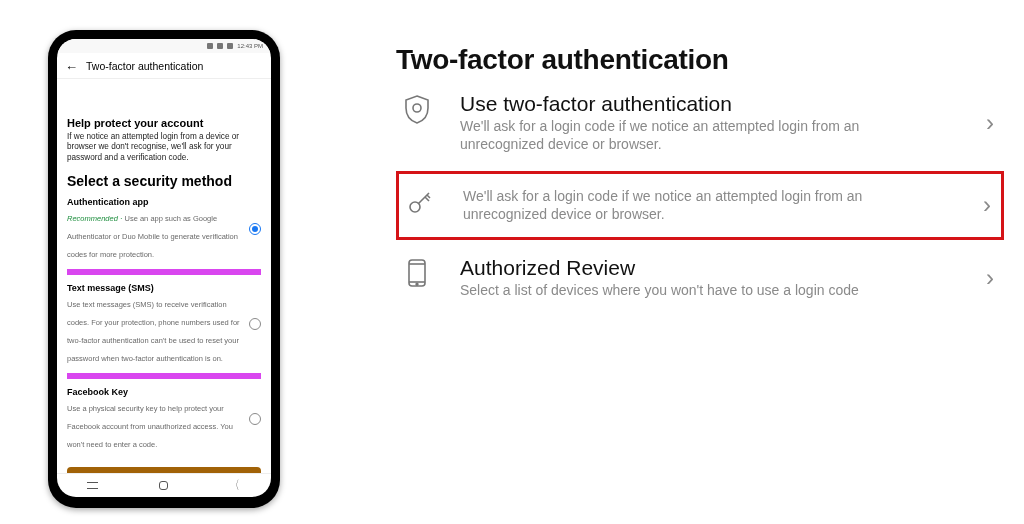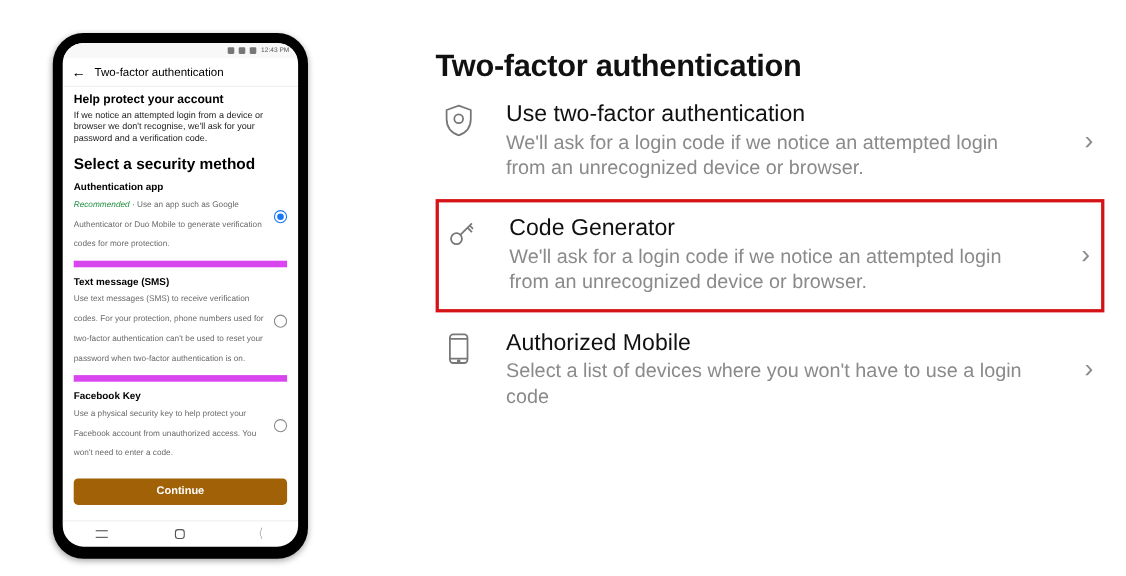--- a/index.html
+++ b/index.html
@@ -12,21 +12,21 @@
     background:#000; border-radius:28px; padding:9px 9px 11px 9px;
     box-shadow:0 2px 6px rgba(0,0,0,.35);
   }
   .screen { width:100%; height:100%; background:#fff; border-radius:19px; overflow:hidden; display:flex; flex-direction:column; }
   .statusbar { height:14px; background:#f8f8f8; display:flex; align-items:center; justify-content:flex-end; padding:0 8px; gap:4px; }
   .statusbar .time { font-size:6px; color:#555; }
   .sb-icon { width:6px; height:6px; background:#777; border-radius:1px; }
   .appbar { display:flex; align-items:center; gap:8px; padding:6px 8px; border-bottom:1px solid #eee; }
   .appbar .back { font-size:13px; line-height:1; }
   .appbar .title { font-size:10.5px; font-weight:500; }
-  .content { flex:1; overflow:hidden; padding:4px 10px 0 10px; }
+  .content { flex:1; overflow:hidden; padding:4px 10px 0 10px;margin-top:32px; }
   .hp-title { font-size:11px; font-weight:700; margin-top:2px; }
   .hp-desc  { font-size:8.2px; color:#222; line-height:1.25; margin-top:3px; }
   .sec-title { font-size:14px; font-weight:700; margin-top:10px; }
 
   .method { position:relative; padding:8px 20px 8px 0; border-bottom:6px solid #d946ef; }
   .method:last-of-type { border-bottom:none; }
   .m-title { font-size:9px; font-weight:700; }
   .m-rec   { font-size:7.5px; color:#1e8e3e; display:inline;font-style:italic; }
   .m-desc  { font-size:7.5px; color:#6a6a6a; line-height:1.25; display:inline; }
   .radio {
@@ -48,21 +48,21 @@
   
   .panel { position:absolute; left:396px; top:44px; right:20px; }
   .panel h1 { font-size:28px; font-weight:800; letter-spacing:-0.3px; color:#111; }
   .row {
     display:flex; align-items:flex-start; gap:26px; padding:16px 10px 16px 4px;
     position:relative;
   }
   .row .icon { width:34px; display:flex; justify-content:center; padding-top:2px; }
   .row .body { flex:1; }
   .row .rtitle { font-size:21px; font-weight:400; color:#111; line-height:1.15; }
-  .row .rdesc  { font-size:18px; color:#8a8a8a; line-height:1.25; margin-top:2px; max-width:480px; }
+  .row .rdesc  { font-size:14px; color:#8a8a8a; line-height:1.25; margin-top:2px; max-width:480px; }
   .row .chev   { align-self:center; font-size:24px; color:#8a8a8a; padding-left:6px; }
   .highlight { border:3px solid #d51317; padding:12px 10px 14px 4px; margin-top:2px; }
   svg { display:block; }
 </style>
 </head>
 <body>
 <div class="stage">
 
 <div class="phone">
   <div class="screen">
@@ -133,36 +133,35 @@
   </div>
 
   <div class="row highlight">
     <div class="icon">
       <svg width="28" height="28" viewBox="0 0 28 28" fill="none" stroke="#777" stroke-width="1.6">
         <circle cx="9" cy="19" r="5"></circle>
         <path d="M12.5 15.5 L23 5 M19 9 L23 13 M21 7 L24 10"></path>
       </svg>
     </div>
     <div class="body">
-      <div class="rtitle">Code Generator</div>
       <div class="rdesc">We'll ask for a login code if we notice an attempted login from an unrecognized device or browser.</div>
     </div>
     <div class="chev">›</div>
   </div>
 
   <div class="row">
     <div class="icon">
       <svg width="24" height="30" viewBox="0 0 24 30" fill="none" stroke="#777" stroke-width="1.6">
         <rect x="4" y="2" width="16" height="26" rx="3"></rect>
         <line x1="4" y1="6" x2="20" y2="6"></line>
         <line x1="4" y1="24" x2="20" y2="24"></line>
         <circle cx="12" cy="26.2" r="0.9" fill="#777"></circle>
       </svg>
     </div>
     <div class="body">
-      <div class="rtitle">Authorized Mobile</div>
+      <div class="rtitle">Authorized Review</div>
       <div class="rdesc">Select a list of devices where you won't have to use a login code</div>
     </div>
     <div class="chev">›</div>
   </div>
 </div>
 
 </div>
 
 </body></html>

